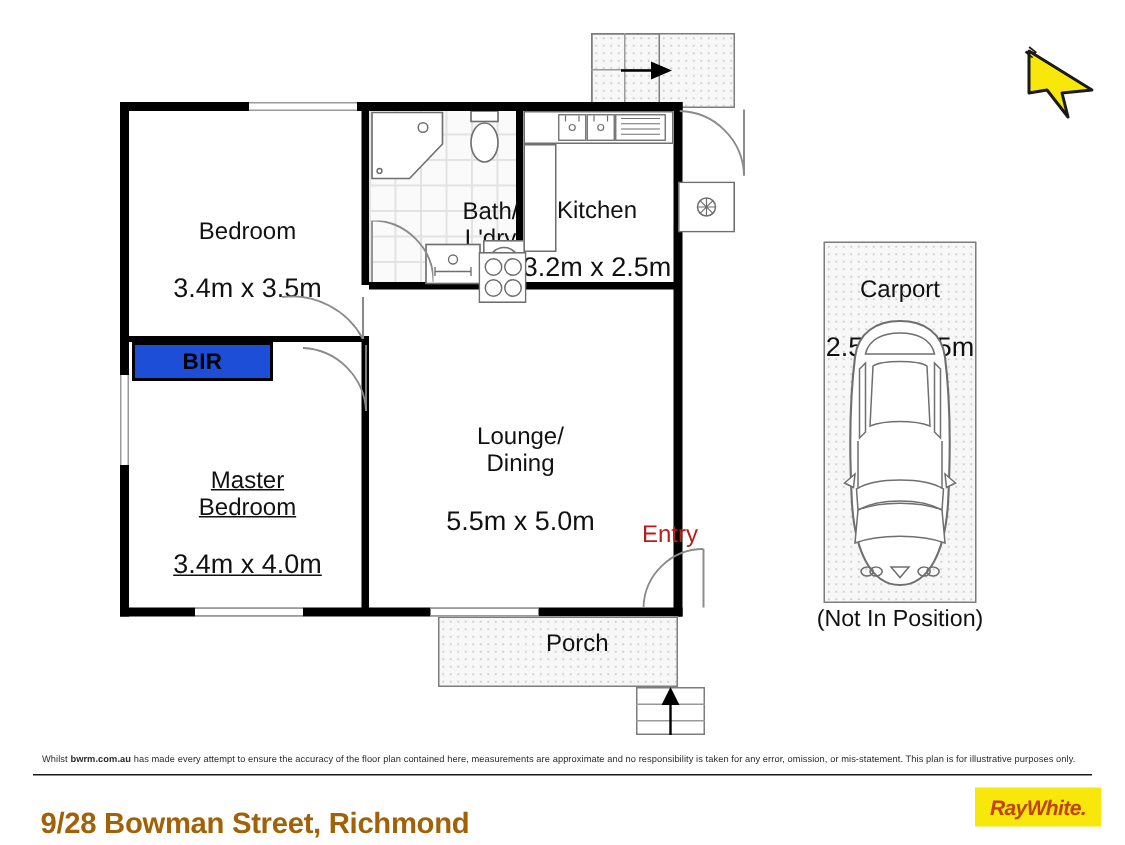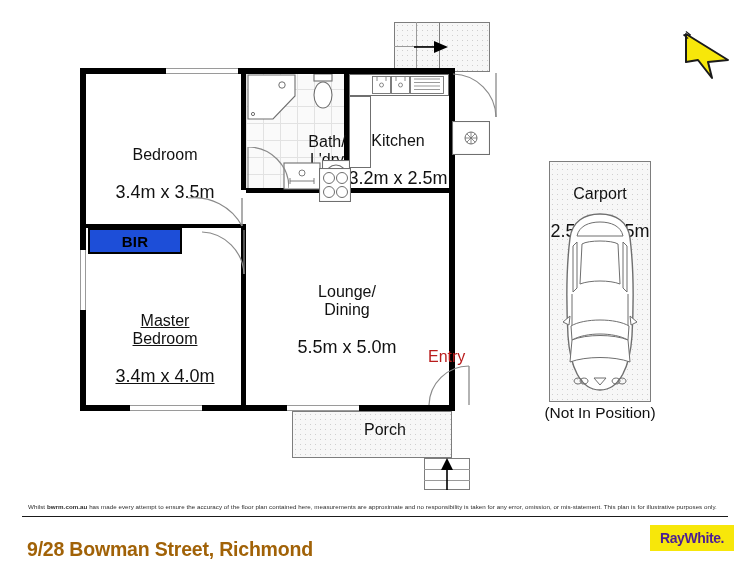--- a/index.html
+++ b/index.html
@@ -114,21 +114,22 @@
     left: 650px; top: 525px;
     width: 84px; height: 26px;
     background: #f7e70a;
     display: flex;
     align-items: center;
     justify-content: center;
   }
   .brand-text {
     font-size: 14px;
     font-weight: 700;
-    color: #4c1d95;
+    font-style: italic;
+    color: #c2410c;
     letter-spacing: -0.4px;
   }
 
   
   .north-n {
     position: absolute;
     font-size: 9px;
     font-weight: 700;
     color: #1a1a1a;
     transform: rotate(-52deg);

